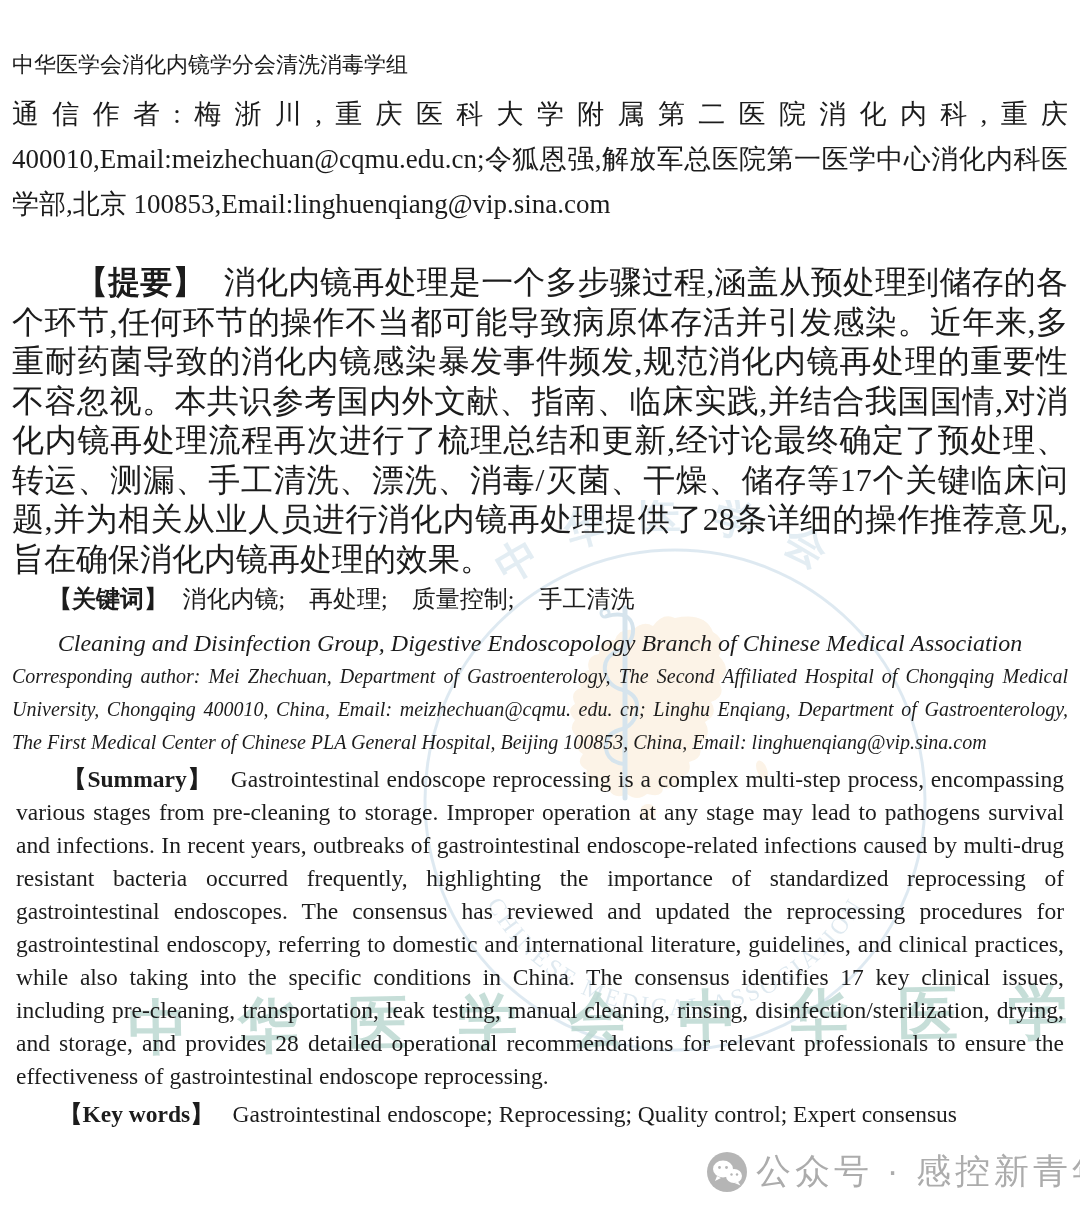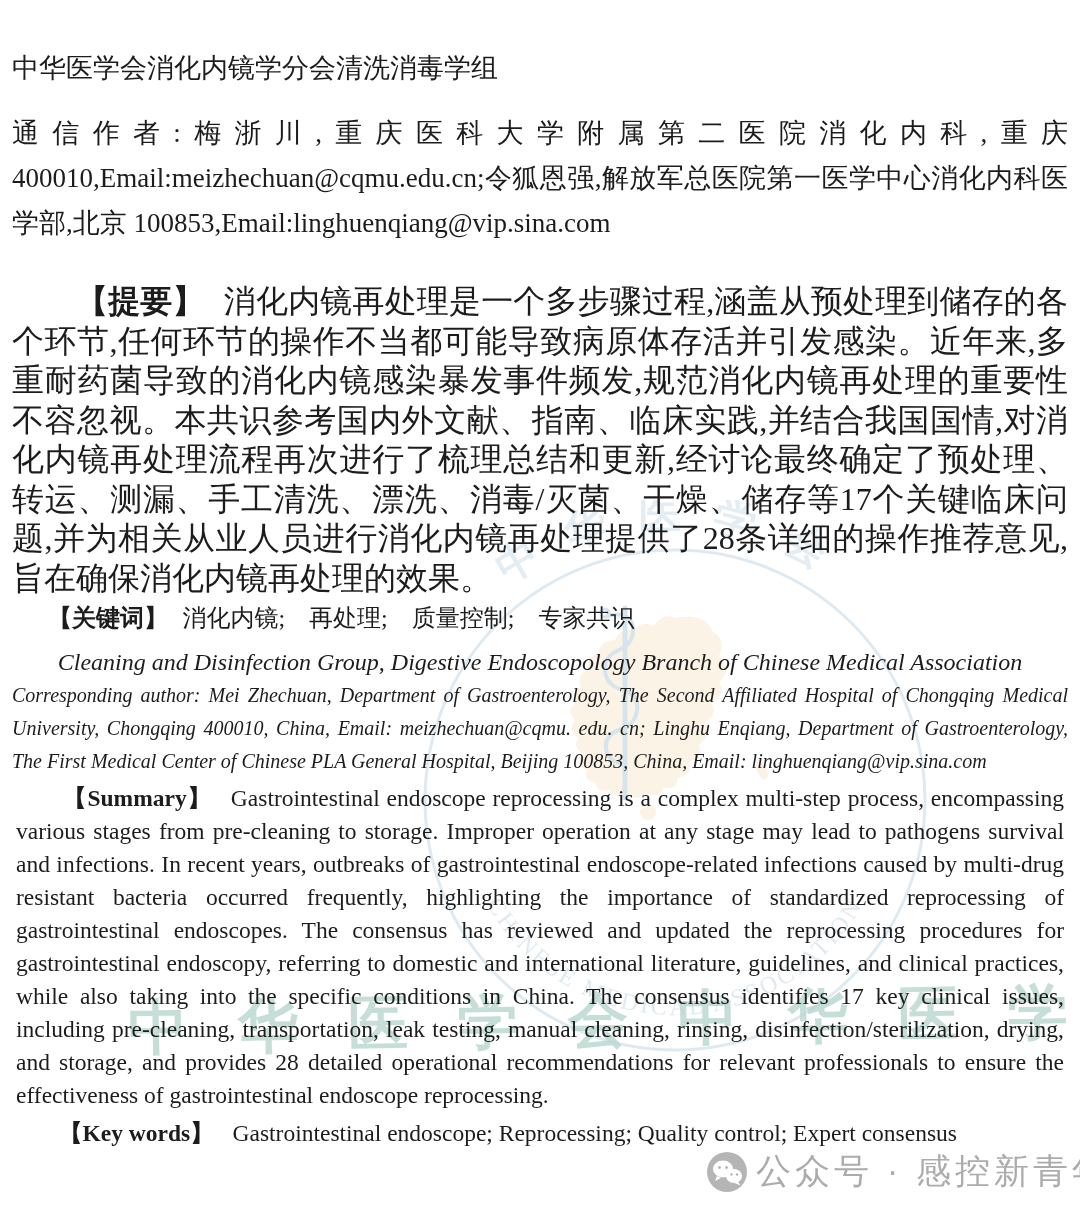--- a/index.html
+++ b/index.html
@@ -14,22 +14,22 @@
              color:#b9d6cf;opacity:.8;font-family:"Liberation Serif",serif;
              transform:rotate(-1deg);}
   .wm-wechat{position:absolute;left:706px;top:1148px;z-index:3;display:flex;align-items:center;
              gap:8px;opacity:.85;pointer-events:none;}
   .wm-wechat span{font-family:"Liberation Sans",sans-serif;font-size:35px;color:#9e9e9e;
                   letter-spacing:4px;white-space:nowrap;}
 
   
   main{position:relative;z-index:1;padding:0 12px;}
   h1{margin:4px 0 0;font-weight:700;font-size:50px;letter-spacing:3px;white-space:nowrap;}
-  .group-cn{font-size:27px;margin:50px 0 0;}
-  .corr-cn{font-size:27px;line-height:45px;margin:25px 0 0;text-align:justify;}
+  .group-cn{font-size:22px;margin:50px 0 0;}
+  .corr-cn{font-size:27px;line-height:45px;margin:12px 0 0;text-align:justify;}
   .abs-cn{font-size:32px;line-height:39.5px;margin:36px 0 0;text-indent:2em;text-align:justify;}
   .kw-cn{font-size:24px;line-height:40px;margin:0;text-indent:1.5em;}
   .lbl-cn{font-family:"Liberation Sans",sans-serif;font-weight:700;margin-right:.6em;}
   h2{font-size:26.5px;margin:46px 0 0;font-weight:700;}
   .it{font-style:italic;}
   .group-en{font-size:24px;line-height:33px;margin:8px 0 0;text-align:center;}
   .corr-en{font-size:20px;line-height:33px;margin:0;text-align:justify;}
   .sum{font-size:23.5px;line-height:33px;margin:4px;text-indent:2em;text-align:justify;}
   .kw-en{font-size:23.5px;line-height:34px;margin:0;text-indent:2em;}
   .lbl-en{font-weight:700;margin-right:.8em;font-style:normal;}
@@ -76,21 +76,21 @@
   <div class="wm-callig">中华医学会中华医学</div>
 
   <main>
 
     <p class="group-cn">中华医学会消化内镜学分会清洗消毒学组</p>
 
     <p class="corr-cn">通信作者:梅浙川,重庆医科大学附属第二医院消化内科,重庆 400010,Email:meizhechuan@cqmu.edu.cn;令狐恩强,解放军总医院第一医学中心消化内科医学部,北京 100853,Email:linghuenqiang@vip.sina.com</p>
 
     <p class="abs-cn"><span class="lbl-cn">【提要】</span><span>消化内镜再处理是一个多步骤过程,涵盖从预处理到储存的各个环节,任何环节的操作不当都可能导致病原体存活并引发感染。近年来,多重耐药菌导致的消化内镜感染暴发事件频发,规范消化内镜再处理的重要性不容忽视。本共识参考国内外文献、指南、临床实践,并结合我国国情,对消化内镜再处理流程再次进行了梳理总结和更新,经讨论最终确定了预处理、转运、测漏、手工清洗、漂洗、消毒/灭菌、干燥、储存等17个关键临床问题,并为相关从业人员进行消化内镜再处理提供了28条详细的操作推荐意见,旨在确保消化内镜再处理的效果。</span></p>
 
-    <p class="kw-cn"><span class="lbl-cn">【关键词】</span><span>消化内镜;　再处理;　质量控制;　专家共识</span></p>
+    <p class="kw-cn"><span class="lbl-cn">【关键词】</span><span>消化内镜;　再处理;　质量控制;　手工清洗</span></p>
 
 
     <p class="group-en it">Cleaning and Disinfection Group, Digestive Endoscopology Branch of Chinese Medical Association</p>
 
     <p class="corr-en it">Corresponding author: Mei Zhechuan, Department of Gastroenterology, The Second Affiliated Hospital of Chongqing Medical University, Chongqing 400010, China, Email: meizhechuan@cqmu. edu. cn; Linghu Enqiang, Department of Gastroenterology, The First Medical Center of Chinese PLA General Hospital, Beijing 100853, China, Email: linghuenqiang@vip.sina.com</p>
 
     <p class="sum"><span class="lbl-en">【Summary】</span><span>Gastrointestinal endoscope reprocessing is a complex multi-step process, encompassing various stages from pre-cleaning to storage. Improper operation at any stage may lead to pathogens survival and infections. In recent years, outbreaks of gastrointestinal endoscope-related infections caused by multi-drug resistant bacteria occurred frequently, highlighting the importance of standardized reprocessing of gastrointestinal endoscopes. The consensus has reviewed and updated the reprocessing procedures for gastrointestinal endoscopy, referring to domestic and international literature, guidelines, and clinical practices, while also taking into the specific conditions in China. The consensus identifies 17 key clinical issues, including pre-cleaning, transportation, leak testing, manual cleaning, rinsing, disinfection/sterilization, drying, and storage, and provides 28 detailed operational recommendations for relevant professionals to ensure the effectiveness of gastrointestinal endoscope reprocessing.</span></p>
 
     <p class="kw-en"><span class="lbl-en">【Key words】</span><span>Gastrointestinal endoscope;  Reprocessing;  Quality control;  Expert consensus</span></p>
   </main>

